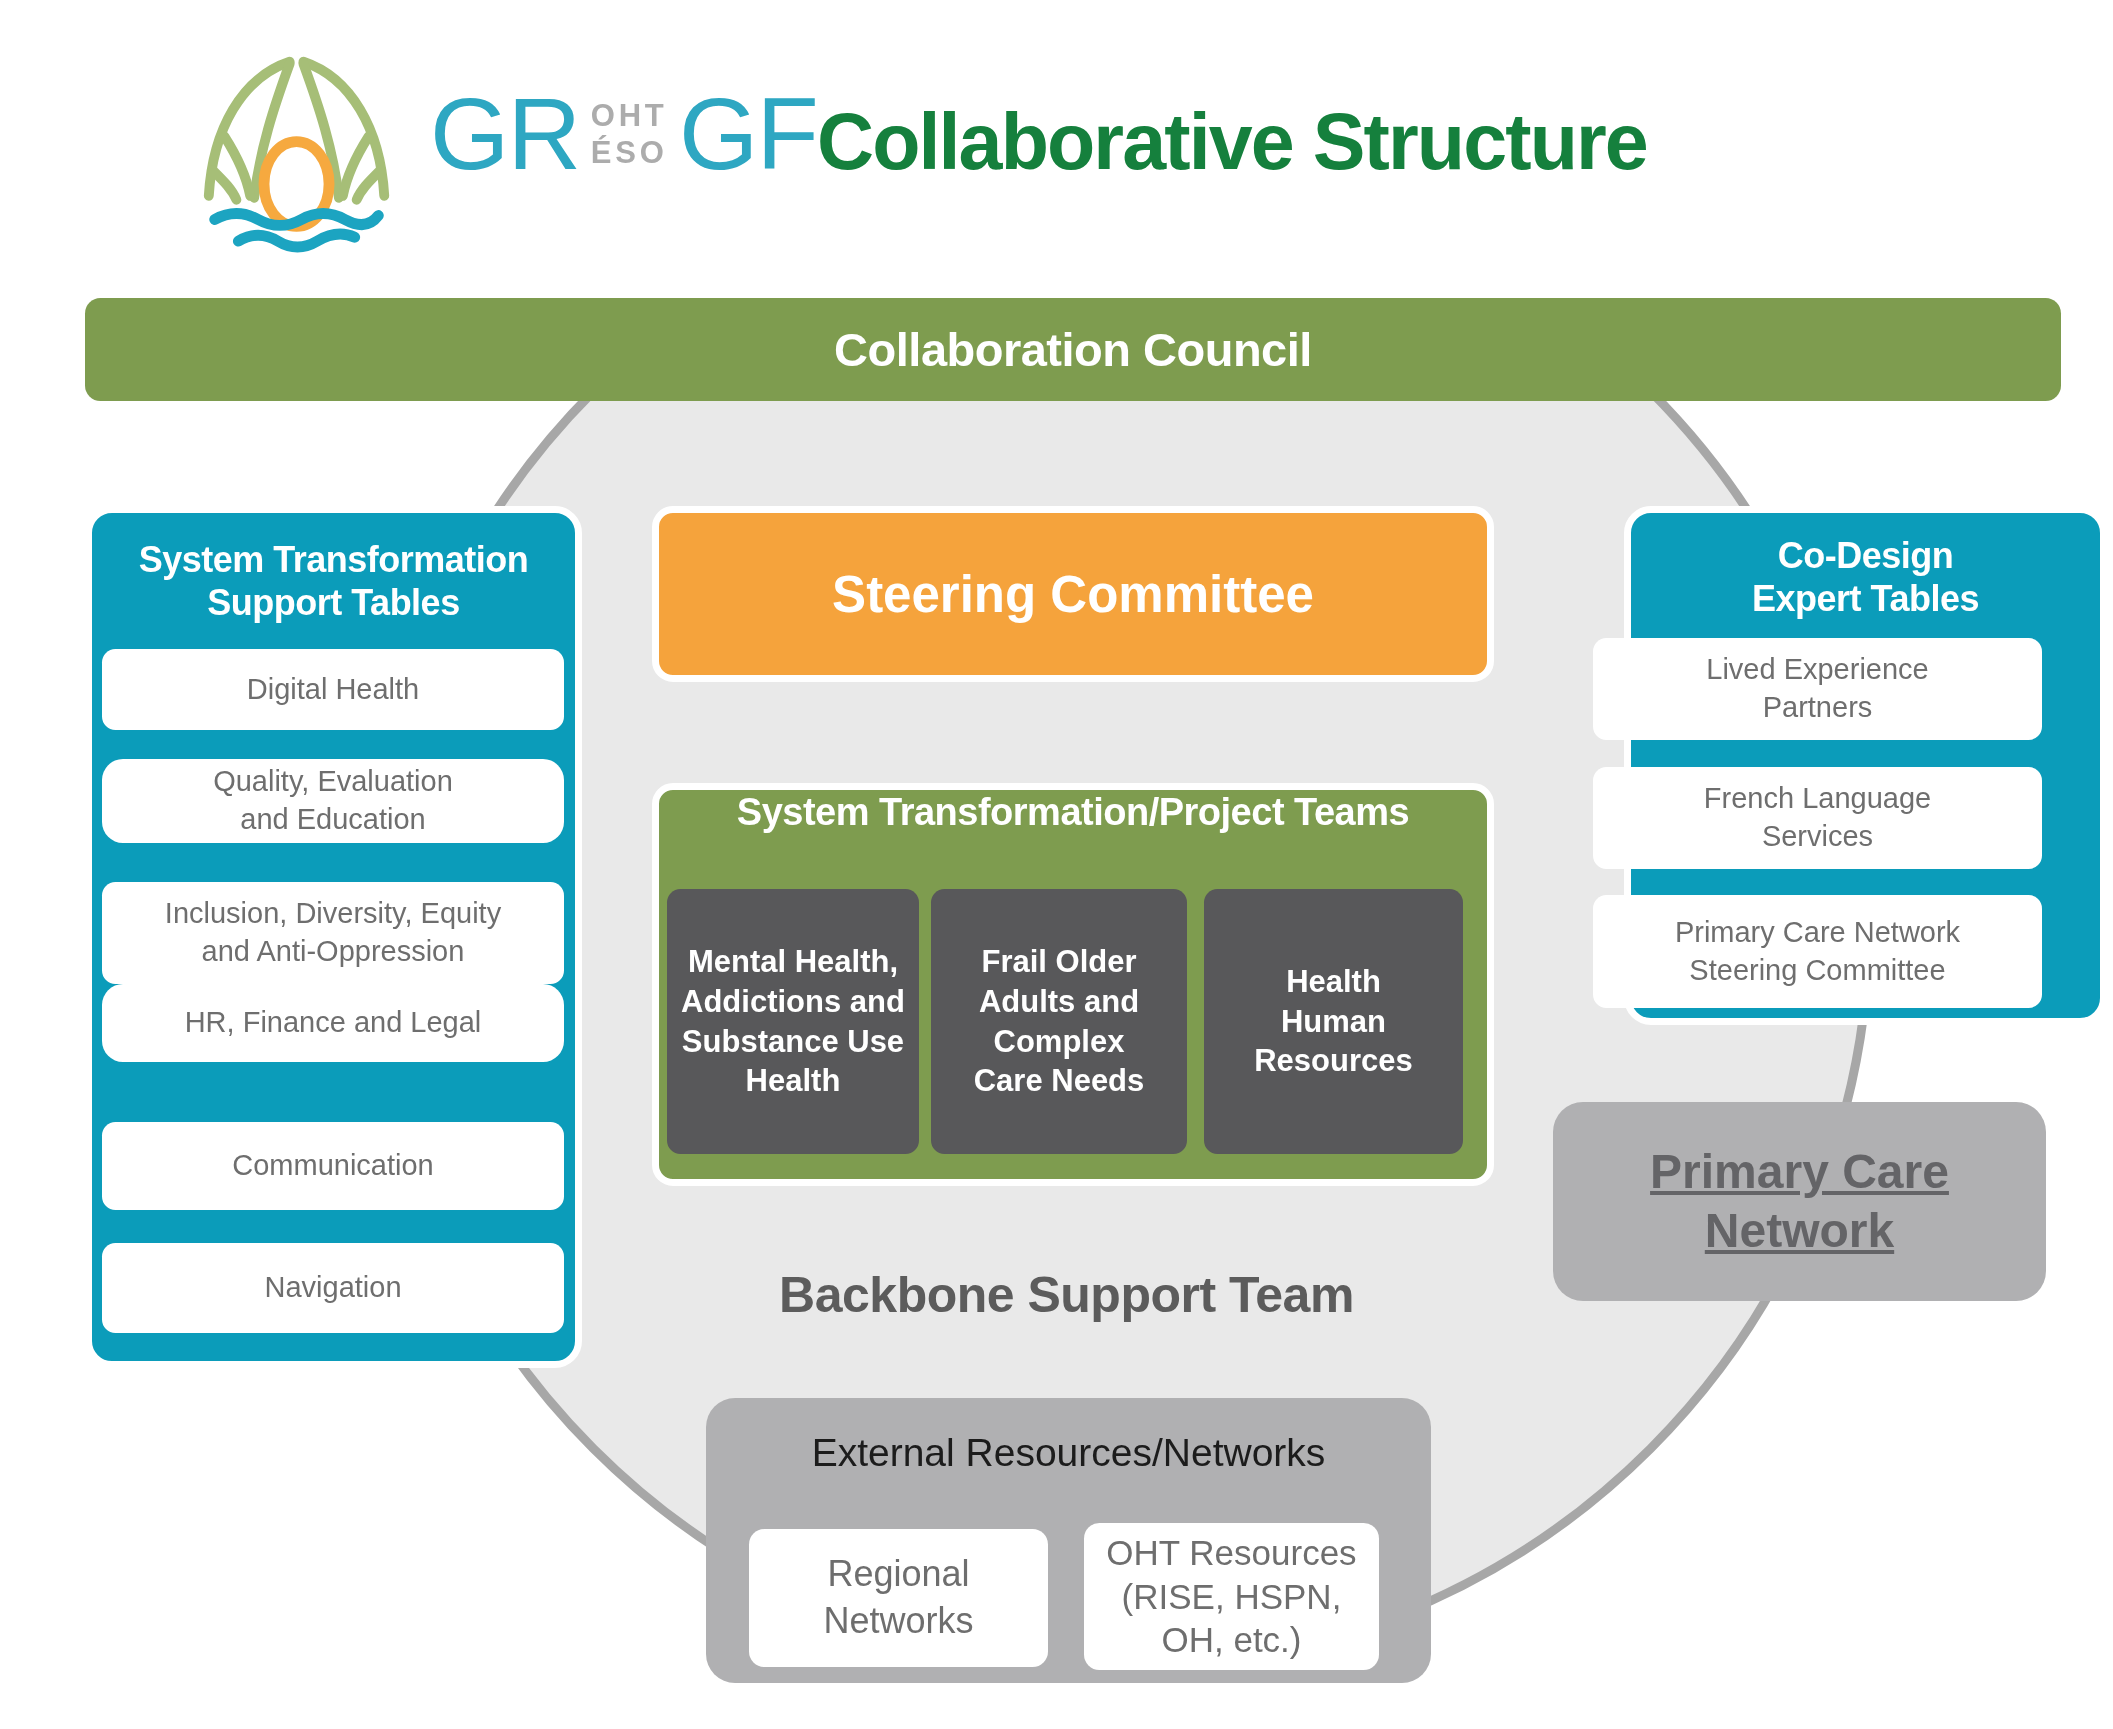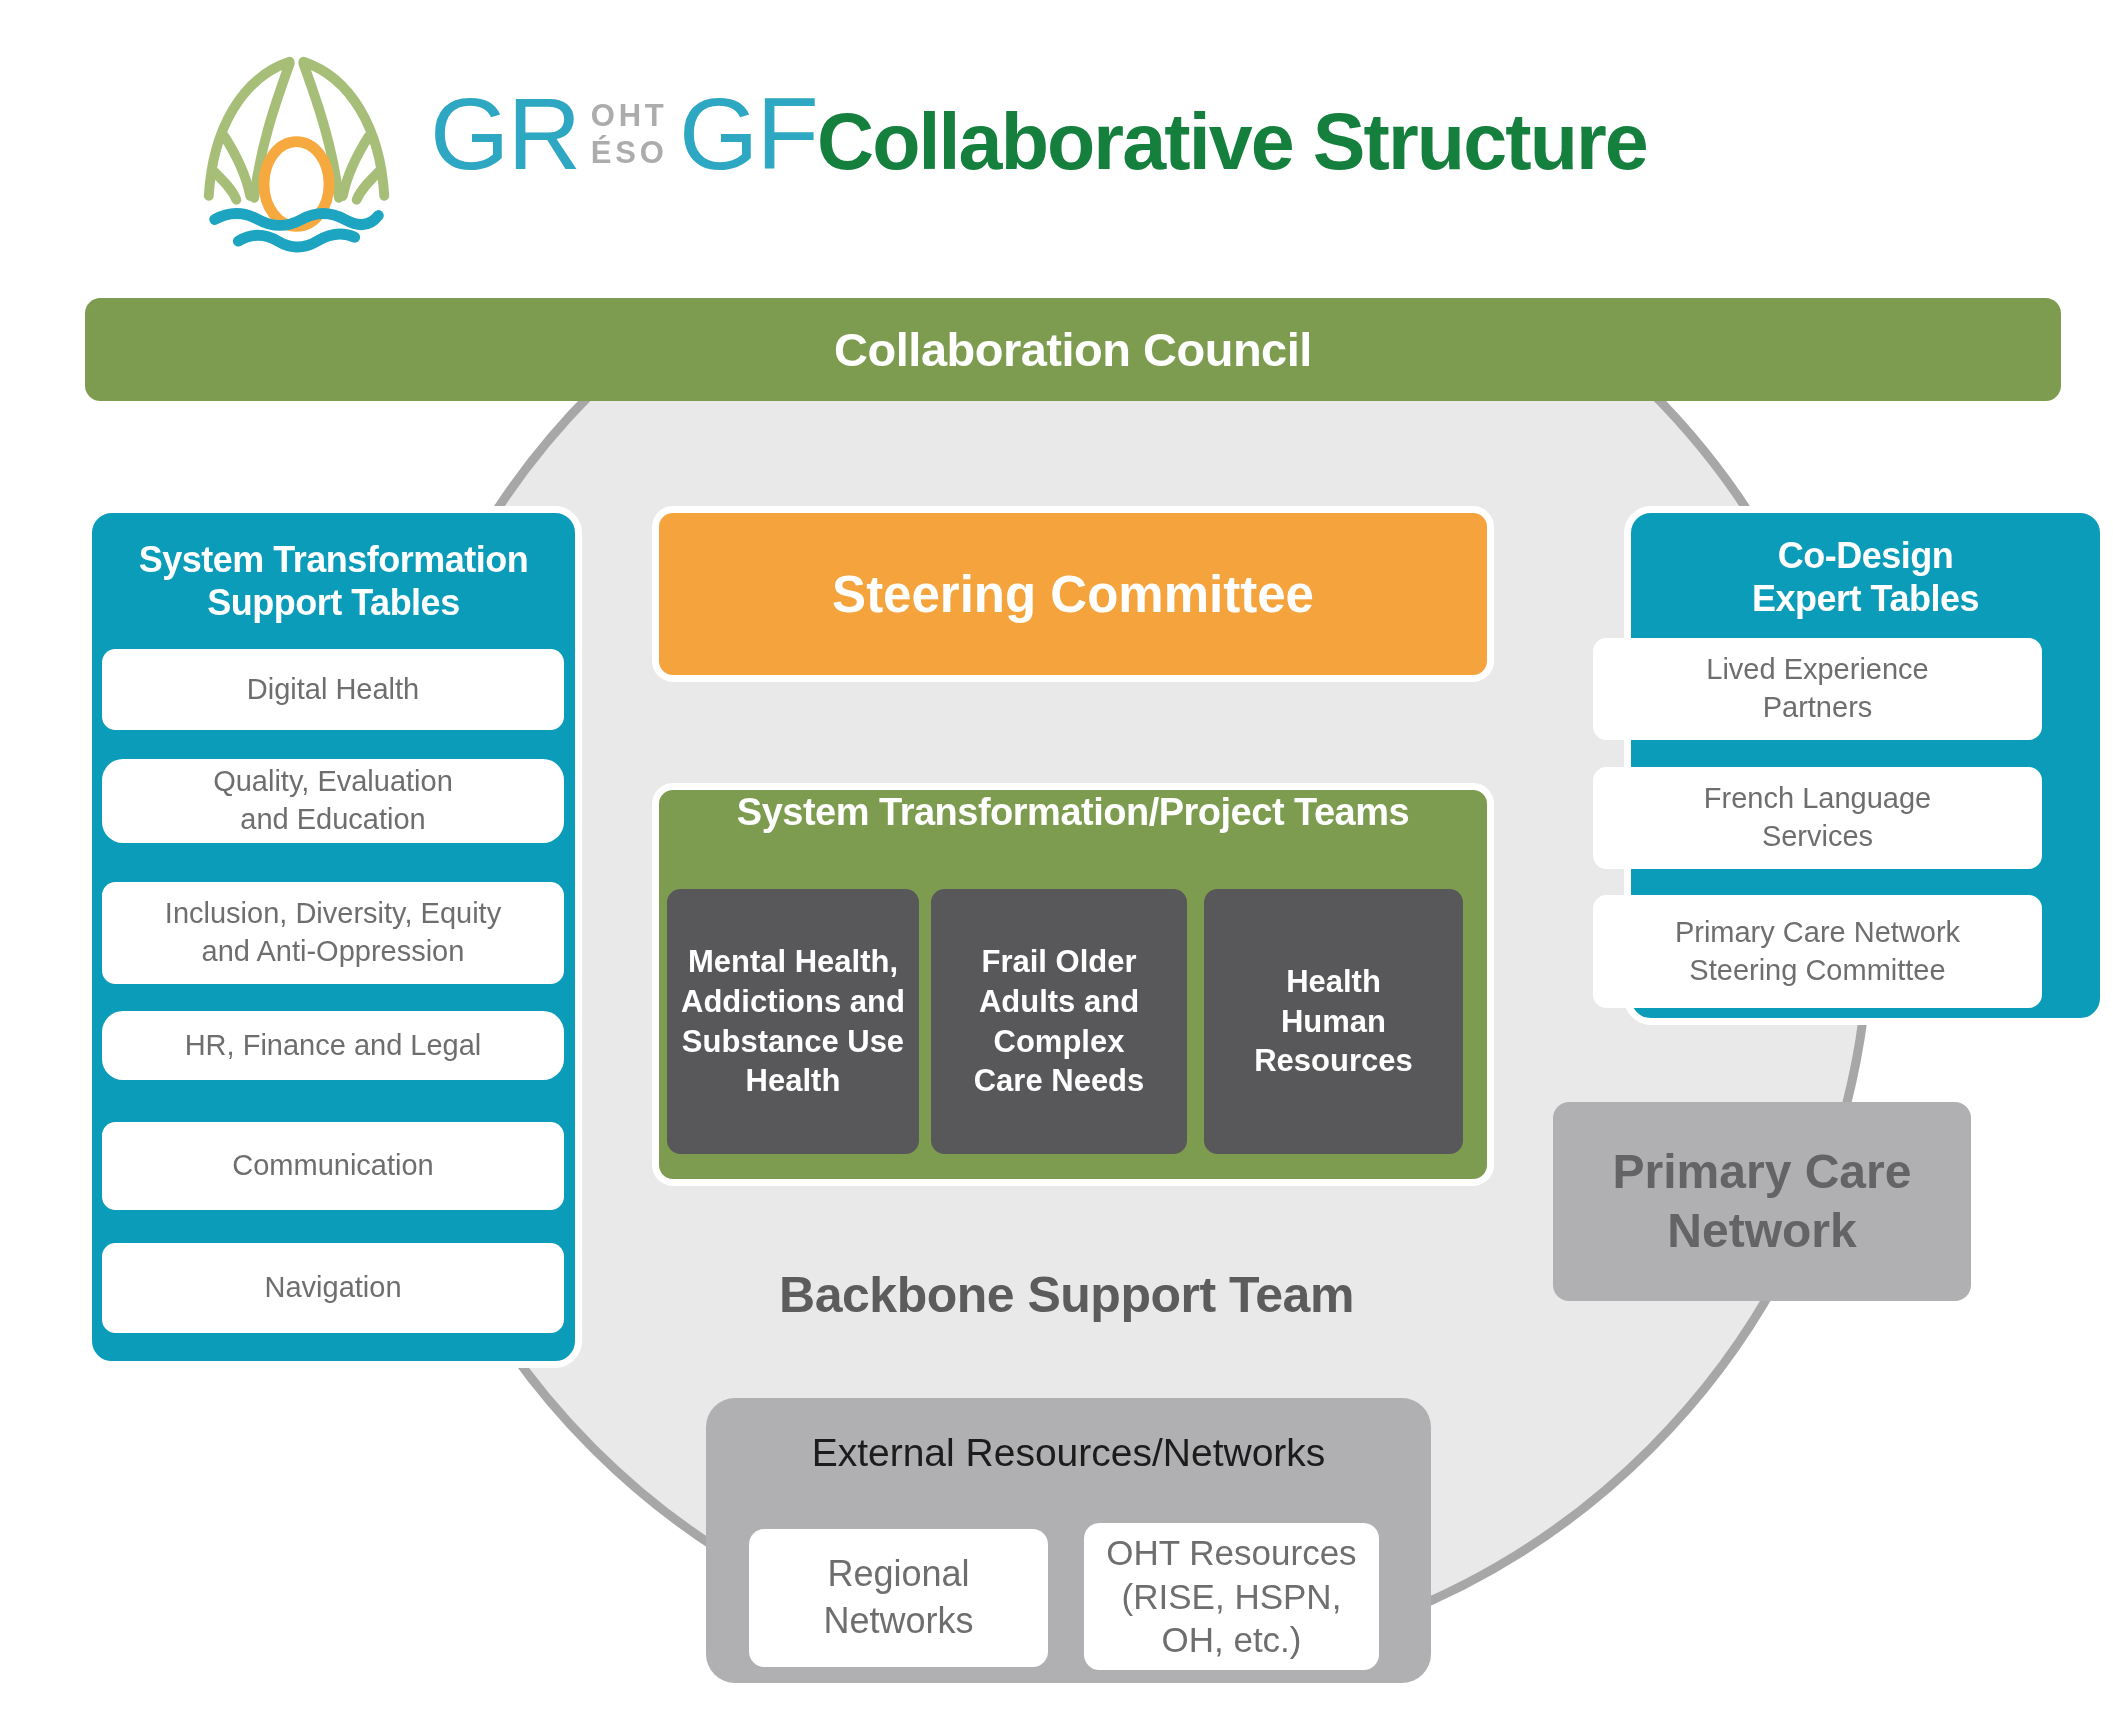--- a/index.html
+++ b/index.html
@@ -61,22 +61,22 @@
   .team-card{
     top:889px;height:265px;background:#58585A;border-radius:13.4px;z-index:4;color:#ffffff;
     font-size:31px;font-weight:700;line-height:1.28;box-sizing:border-box;padding:5.8px;
   }
   #team-card-0{left:667px;width:252px;}
   #team-card-1{left:931px;width:256px;}
   #team-card-2{left:1204px;width:259px;}
 
   
   #pcn-box{
-    left:1553px;top:1102px;width:418px;height:199px;background:#B0B0B2;border-radius:16px;
-    z-index:3;color:#646467;font-size:48px;font-weight:700;line-height:1.22;
+    left:1553px;top:1102px;width:493px;height:199px;background:#B0B0B2;border-radius:30px;
+    z-index:3;color:#646467;font-size:48px;font-weight:700;line-height:1.22;text-decoration:underline;
   }
 
   
   #backbone-label{
     left:682px;top:1266px;width:769px;text-align:center;z-index:3;
     color:#5C5C5C;font-size:50px;font-weight:700;letter-spacing:-0.5px;
   }
 
   
   #external-box{
@@ -87,21 +87,21 @@
     color:#1C1C1C;font-size:39px;font-weight:400;
   }
   #external-item-0{left:749px;top:1529px;width:299px;height:138px;font-size:36px;border-radius:15.4px;}
   #external-item-1{left:1084px;top:1523px;width:295px;height:147px;font-size:35px;line-height:1.25;border-radius:15.4px;}
 
   
   .left-item{left:102px;width:462px;}
   #left-item-0{top:649px;height:81px;}
   #left-item-1{top:759px;height:84px;border-radius:21px;}
   #left-item-2{top:882px;height:102px;}
-  #left-item-3{top:1011px;height:69px;border-radius:21px;}
+  #left-item-3{top:984px;height:78px;border-radius:21px;}
   #left-item-4{top:1122px;height:88px;}
   #left-item-5{top:1243px;height:90px;}
 
   
   .right-item{left:1593px;width:449px;}
   #right-item-0{top:638px;height:102px;}
   #right-item-1{top:767px;height:102px;}
   #right-item-2{top:895px;height:113px;}
 </style>
 </head>

